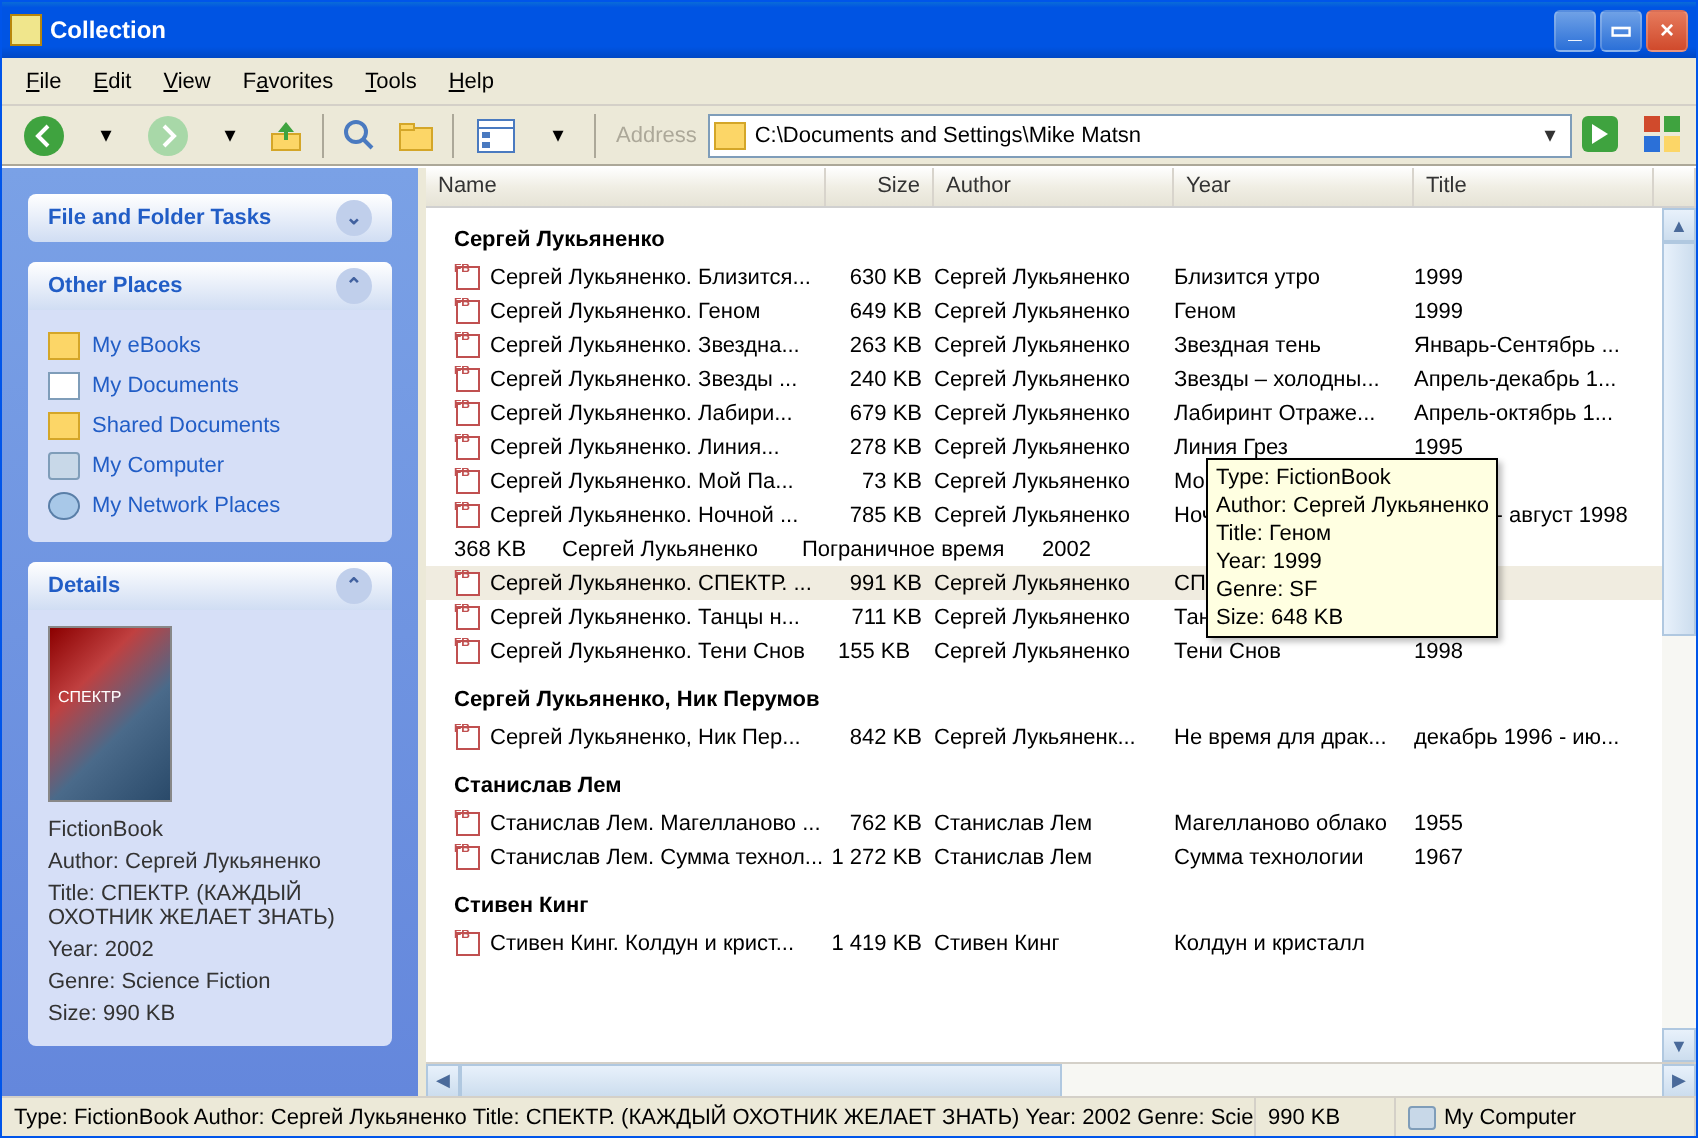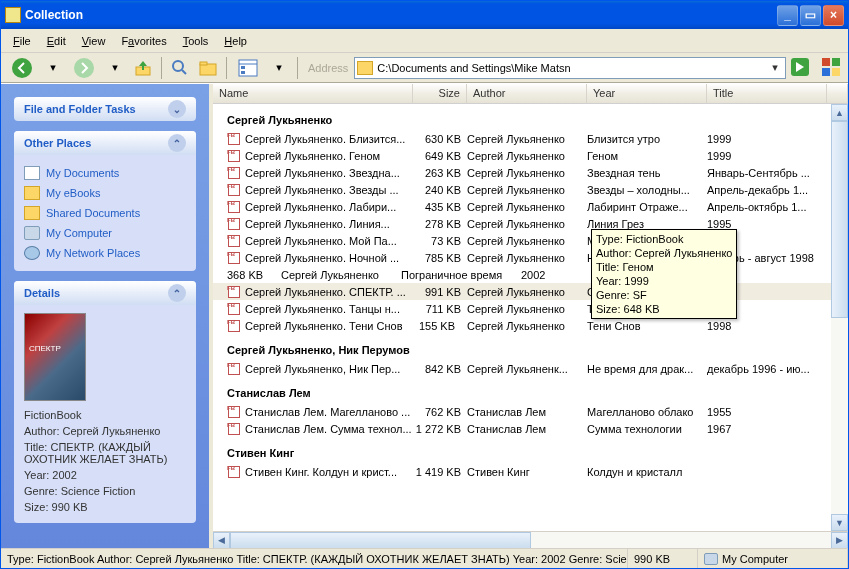--- a/index.html
+++ b/index.html
@@ -48,21 +48,21 @@
 .listwrap { flex: 1; overflow: hidden; position: relative; }
 .list { position: absolute; inset: 0; overflow: hidden; }
 .group { font-weight: bold; padding: 10px 6px 4px 14px; color: #000; }
 .row { display: flex; align-items: center; height: 17px; padding-left: 14px; }
 .row.sel { background: #f0ece0; }
 .cell { overflow: hidden; white-space: nowrap; text-overflow: ellipsis; padding: 0 6px 0 0; }
 .cell.name { display: flex; align-items: center; }
 .fico { width: 14px; height: 14px; margin-right: 4px; flex-shrink: 0; position: relative; }
 .fico::before { content: ""; position: absolute; inset: 1px; background: #fff; border: 1px solid #c05050; }
 .fico::after { content: "FB"; position: absolute; top: 0; left: 0; font-size: 6px; color: #c05050; font-weight: bold; }
-.tooltip { position: absolute; background: #ffffe1; border: 1px solid #000; padding: 2px 4px; font-size: 11px; line-height: 14px; z-index: 100; box-shadow: 2px 2px 3px rgba(0,0,0,.25); }
+.tooltip { position: absolute; background: #ffffe1; border: 1px solid #000; padding: 2px 4px; font-size: 11px; line-height: 14px; z-index: 100; box-shadow: 2px 2px 3px rgba(0,0,0,.25); margin-left: 12px; }
 .hscroll { height: 17px; background: #f0eee4; display: flex; align-items: center; border-top: 1px solid #d4d0c8; }
 .hscroll .arr { width: 17px; height: 17px; background: linear-gradient(#e8f1fb, #cde); border: 1px solid #b0c8e0; display: flex; align-items: center; justify-content: center; font-size: 9px; color: #4a6a9a; }
 .hscroll .track { flex: 1; height: 17px; background: #f7f7f3; position: relative; }
 .hscroll .thumb { position: absolute; left: 0; width: 50%; height: 100%; background: linear-gradient(#e8f1fb, #cde); border: 1px solid #b0c8e0; }
 .vscroll { position: absolute; right: 0; top: 20px; bottom: 17px; width: 17px; background: #f7f7f3; display: flex; flex-direction: column; }
 .vscroll .arr { width: 17px; height: 17px; background: linear-gradient(#e8f1fb, #cde); border: 1px solid #b0c8e0; display: flex; align-items: center; justify-content: center; font-size: 9px; color: #4a6a9a; }
 .vscroll .track { flex: 1; position: relative; }
 .vscroll .thumb { position: absolute; top: 0; width: 100%; height: 50%; background: linear-gradient(90deg, #e8f1fb, #cde); border: 1px solid #b0c8e0; }
 .statusbar { height: 20px; background: #ece9d8; border-top: 1px solid #d4d0c8; display: flex; align-items: center; }
 .statusbar .sec { padding: 0 6px; border-right: 1px solid #d4d0c8; height: 100%; display: flex; align-items: center; overflow: hidden; white-space: nowrap; }
@@ -167,26 +167,26 @@
         </div>
       </div>
 
       <div class="panel">
         <div class="panel-head">
           <span>Other Places</span>
           <span class="chev">⌃</span>
         </div>
         <div class="panel-body">
           <div class="item">
+              <span class="ic ic-folder"></span>
+              <span>My eBooks</span>
+            </div>
+          <div class="item">
               <span class="ic ic-doc"></span>
               <span>My Documents</span>
-            </div>
-          <div class="item">
-              <span class="ic ic-folder"></span>
-              <span>My eBooks</span>
             </div>
           <div class="item">
               <span class="ic ic-folder"></span>
               <span>Shared Documents</span>
             </div>
           <div class="item">
               <span class="ic ic-comp"></span>
               <span>My Computer</span>
             </div>
           <div class="item">
@@ -266,21 +266,21 @@
               <div class="cell" style="width:54px;text-align:right">240 KB</div>
               <div class="cell" style="width:120px">Сергей Лукьяненко</div>
               <div class="cell" style="width:120px">Звезды – холодны...</div>
               <div class="cell" style="width:120px">Апрель-декабрь 1...</div>
             </div>
             <div class="row">
               <div class="cell name" style="width:186px">
                 <span class="fico"></span>
                 <span>Сергей Лукьяненко. Лабири...</span>
               </div>
-              <div class="cell" style="width:54px;text-align:right">435 KB</div>
+              <div class="cell" style="width:54px;text-align:right">679 KB</div>
               <div class="cell" style="width:120px">Сергей Лукьяненко</div>
               <div class="cell" style="width:120px">Лабиринт Отраже...</div>
               <div class="cell" style="width:120px">Апрель-октябрь 1...</div>
             </div>
             <div class="row">
               <div class="cell name" style="width:186px">
                 <span class="fico"></span>
                 <span>Сергей Лукьяненко. Линия...</span>
               </div>
               <div class="cell" style="width:54px;text-align:right">278 KB</div>

